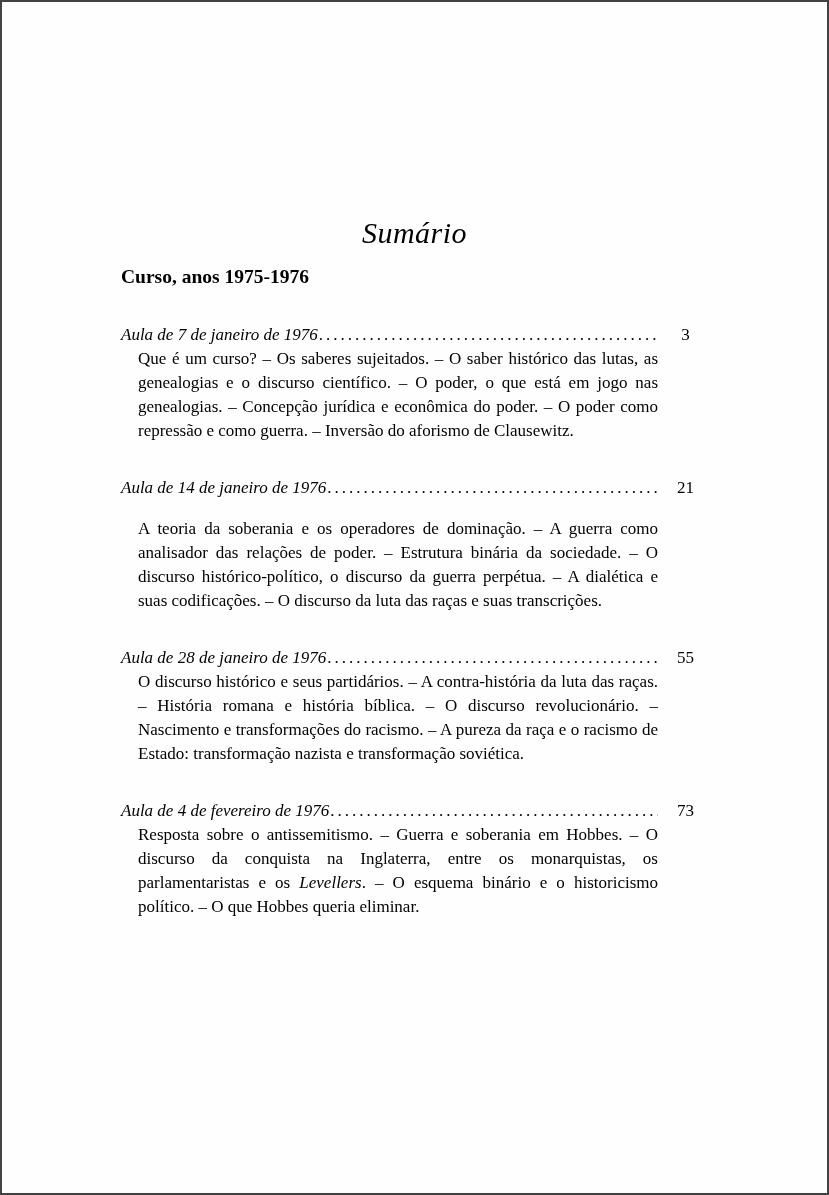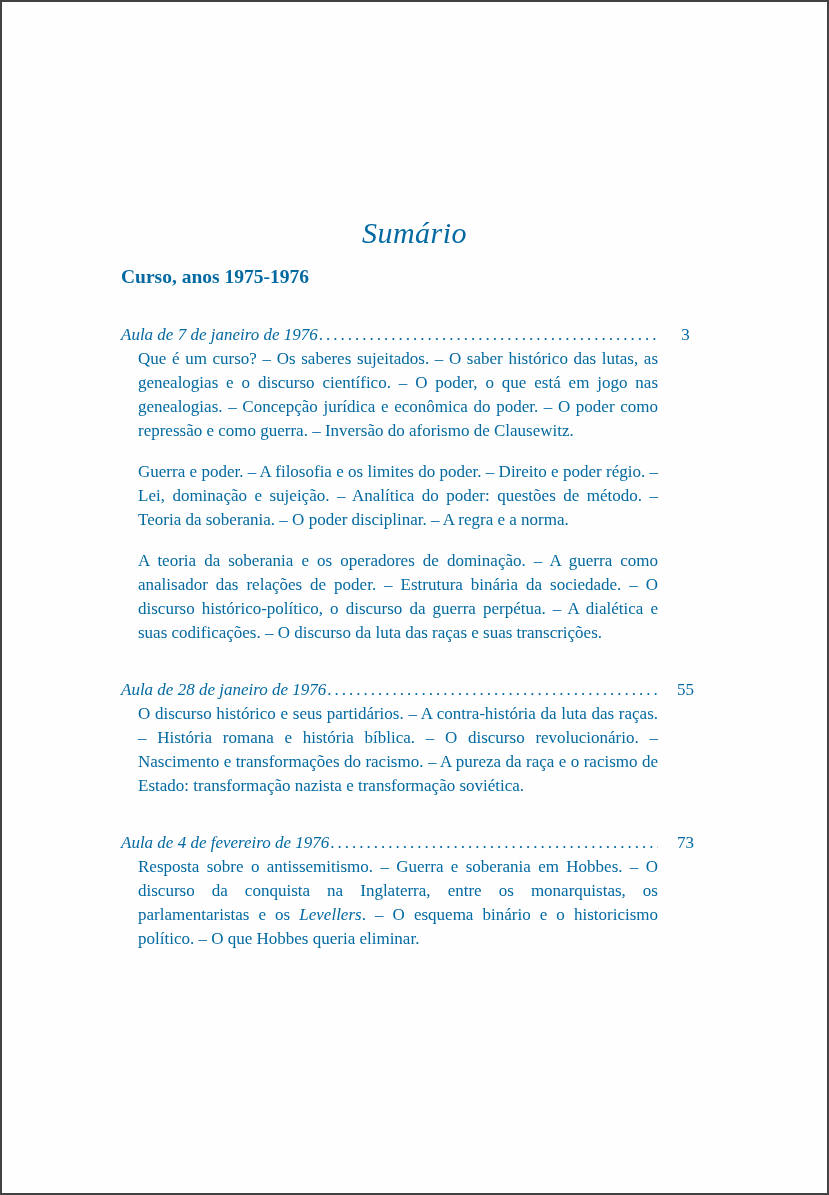--- a/index.html
+++ b/index.html
@@ -3,21 +3,21 @@
 <meta charset="utf-8">
 <style>
   html, body { margin: 0; padding: 0; background: #ffffff; }
   .page {
     width: 829px;
     height: 1195px;
     box-sizing: border-box;
     border: 2px solid #424242;
     background: #fefefe;
     font-family: "Liberation Serif", "DejaVu Serif", serif;
-    color: #0369a1;
+    color: #000000;
     overflow: hidden;
   }
   .page-title {
     margin: 0;
     padding-top: 212px;
     text-align: center;
     font-size: 30px;
     line-height: 38px;
     font-style: italic;
     font-weight: normal;
@@ -91,21 +91,25 @@
       <section class="entry">
         <div class="toc-row">
           <span class="entry-title">Aula de 7 de janeiro de 1976</span>
           <span class="leader"></span>
           <span class="pagenum">3</span>
         </div>
         <p class="summary">Que é um curso? – Os saberes sujeitados. – O saber histórico das lutas, as genealogias e o discurso científico. – O poder, o que está em jogo nas genealogias. – Concepção jurídica e econômica do poder. – O poder como repressão e como guerra. – Inversão do aforismo de Clausewitz.</p>
       </section>
 
       <section class="entry">
-        <p class="summary">Guerra e poder. – A filosofia e os limites do poder. – Direito e poder régio. – Lei, dominação e sujeição. – Analítica do poder: questões de método. – Teoria da soberania. – O poder disciplinar. – A regra e a norma.</p>
+        <div class="toc-row">
+          <span class="entry-title">Aula de 14 de janeiro de 1976</span>
+          <span class="leader"></span>
+          <span class="pagenum">21</span>
+        </div>
       </section>
 
       <section class="entry">
         <p class="summary">A teoria da soberania e os operadores de dominação. – A guerra como analisador das relações de poder. – Estrutura binária da sociedade. – O discurso histórico-político, o discurso da guerra perpétua. – A dialética e suas codificações. – O discurso da luta das raças e suas transcrições.</p>
       </section>
 
       <section class="entry">
         <div class="toc-row">
           <span class="entry-title">Aula de 28 de janeiro de 1976</span>
           <span class="leader"></span>

